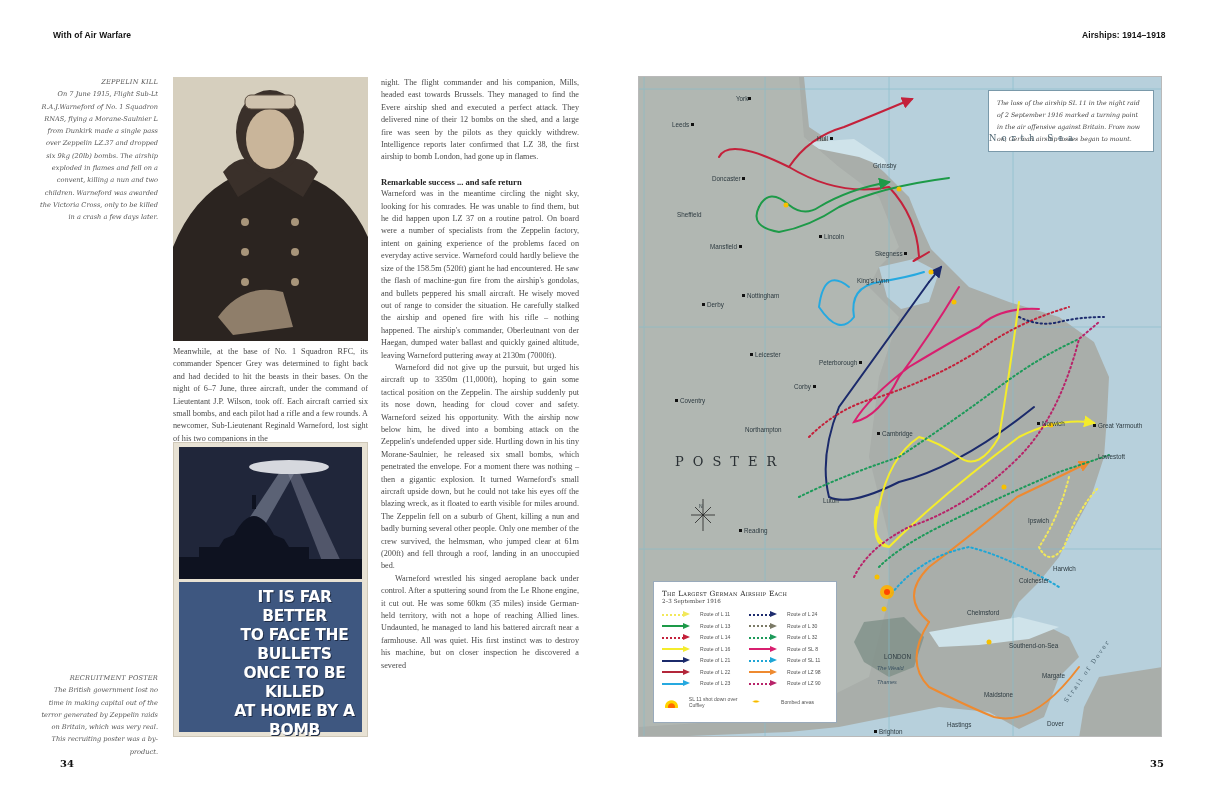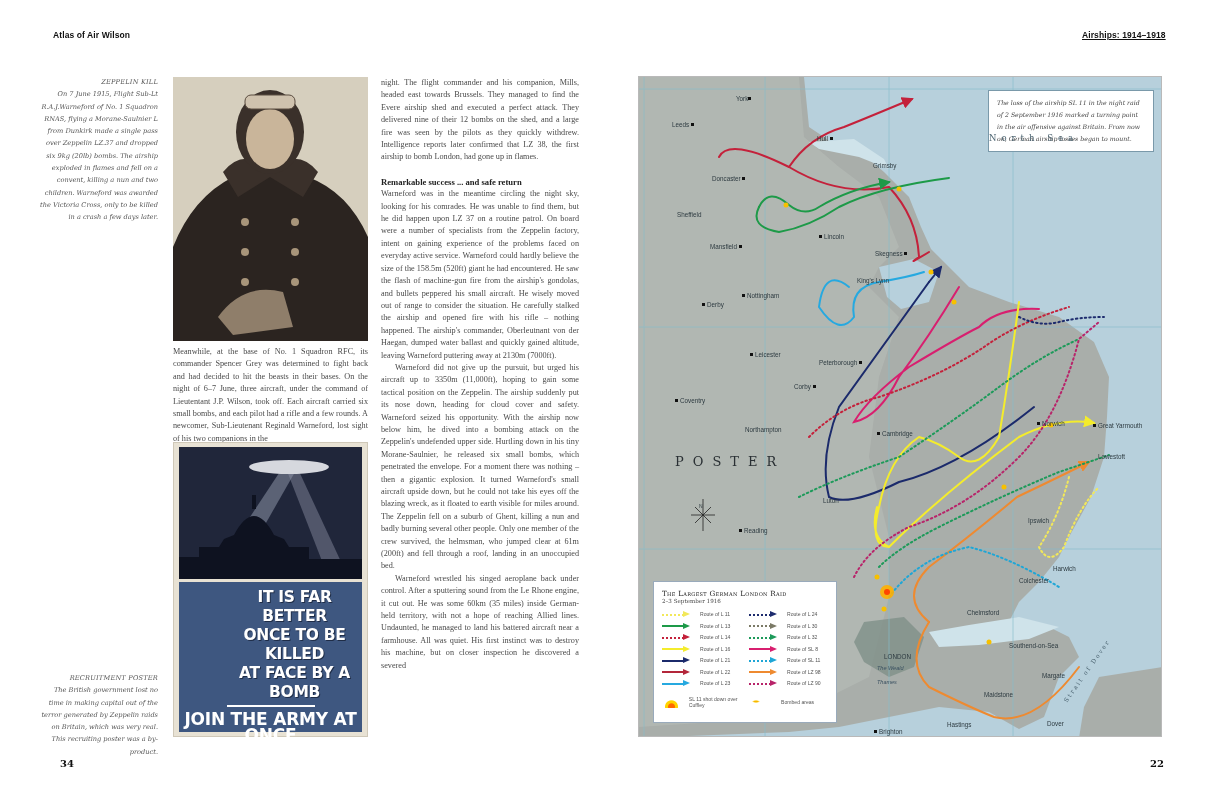--- a/index.html
+++ b/index.html
@@ -1,21 +1,21 @@
 <!DOCTYPE html>
 <html><head>
 <meta charset="utf-8">
 <style>
   * { box-sizing: border-box; margin: 0; padding: 0; }
   html, body { width: 1214px; height: 793px; background: #ffffff; overflow: hidden; }
   body { position: relative; font-family: "Liberation Sans", sans-serif; color: #333; }
 
   .running-head { position: absolute; top: 30px; font-family: "Liberation Sans", sans-serif; font-weight: bold; font-size: 8.5px; color: #111; letter-spacing: 0.1px; }
   .running-head.left { left: 53px; }
-  .running-head.right { left: 1082px; text-decoration: underline; }
+  .running-head.right { left: 1082px; }
   .folio { position: absolute; font-family: "DejaVu Serif", serif; font-weight: bold; font-size: 10px; color: #111; top: 758px; }
   .folio.left { left: 60px; }
   .folio.right { left: 1150px; }
 
   .caption { position: absolute; left: 40px; width: 118px; text-align: right; font-family: "DejaVu Serif", serif; font-style: italic; font-size: 6.6px; line-height: 12.3px; color: #555; }
   .caption .cap-title { font-style: italic; text-transform: uppercase; letter-spacing: 0.2px; display: block; }
 
   .photo { position: absolute; left: 173px; top: 77px; width: 195px; height: 264px; background: linear-gradient(180deg, #dcd5c5 0%, #d3ccbb 40%, #c8bfac 100%); overflow: hidden; }
   .photo svg { display: block; }
 
@@ -53,21 +53,21 @@
   .legend-item .sw .ln.dotted { height: 0; border-top: 2px dotted; background: none !important; }
   .legend-item .sw .hd { position: absolute; right: 0; top: 0; width: 0; height: 0; border-top: 3px solid transparent; border-bottom: 3px solid transparent; border-left: 7px solid; }
   .legend-foot { display: flex; margin-top: 8px; font-size: 5.1px; color: #555; }
   .legend-foot .fi { display: flex; align-items: center; width: 50%; }
   .burst { width: 22px; height: 12px; margin-right: 8px; background: radial-gradient(circle at 50% 90%, #ff6a00 0 3px, #ffd400 4px 6px, transparent 7px); }
   .bombed { width: 14px; height: 5px; margin: 0 18px 0 4px; background: radial-gradient(ellipse at center, #f7b500 0 2px, #ffe680 3px, transparent 4px); }
 </style>
 </head>
 <body>
 
-<div class="running-head left">Atlas of Air Wilson</div>
+<div class="running-head left">With of Air Warfare</div>
 <div class="running-head right">Airships: 1914–1918</div>
 
 <div class="caption" style="top:76px">
   <span class="cap-title">ZEPPELIN KILL</span>
   <span>On 7 June 1915, Flight Sub-Lt R.A.J.Warneford of No. 1 Squadron RNAS, flying a Morane-Saulnier L from Dunkirk made a single pass over Zeppelin LZ.37 and dropped six 9kg (20lb) bombs. The airship exploded in flames and fell on a convent, killing a nun and two children. Warneford was awarded the Victoria Cross, only to be killed in a crash a few days later.</span>
 </div>
 
 <div class="photo">
   <svg width="195" height="264" viewBox="0 0 195 264">
     <rect width="195" height="264" fill="#d6cfbe"></rect>
@@ -106,22 +106,23 @@
       <polygon points="150,132 170,132 118,20 108,24" fill="#8d93a6" opacity="0.45"></polygon>
 
       <ellipse cx="110" cy="20" rx="40" ry="7" fill="#d6d8de"></ellipse>
 
       <path d="M0 132 L0 110 L20 110 L20 100 L40 100 L45 92 L55 88 Q75 50 95 88 L105 92 L110 100 L130 100 L130 112 L183 112 L183 132 Z" fill="#0e1220"></path>
       <rect x="73" y="48" width="4" height="14" fill="#0e1220"></rect>
     </svg>
   </div>
   <div class="poster-bottom">
     <div class="line1">IT IS FAR BETTER</div>
+    <div class="line1">TO FACE THE BULLETS</div>
     <div class="line1">ONCE TO BE KILLED</div>
-    <div class="line1">AT FACE BY A BOMB</div>
+    <div class="line1">AT HOME BY A BOMB</div>
     <div class="hr"></div>
     <div class="line2">JOIN THE ARMY AT ONCE</div>
     <div class="hr"></div>
     <div class="line3">GOD SAVE THE KING</div>
   </div>
 </div>
 
 <div class="caption" style="top:672px">
   <span class="cap-title">RECRUITMENT POSTER</span>
   <span>The British government lost no time in making capital out of the terror generated by Zeppelin raids on Britain, which was very real. This recruiting poster was a by-product.</span>
@@ -129,21 +130,21 @@
 
 <div class="body-text col-b">
   <p>night. The flight commander and his companion, Mills, headed east towards Brussels. They managed to find the Evere airship shed and executed a perfect attack. They delivered nine of their 12 bombs on the shed, and a large fire was seen by the pilots as they quickly withdrew. Intelligence reports later confirmed that LZ 38, the first airship to bomb London, had gone up in flames.</p>
   <h3>Remarkable success ... and safe return</h3>
   <p>Warneford was in the meantime circling the night sky, looking for his comrades. He was unable to find them, but he did happen upon LZ 37 on a routine patrol. On board were a number of specialists from the Zeppelin factory, intent on gaining experience of the problems faced on everyday active service. Warneford could hardly believe the size of the 158.5m (520ft) giant he had encountered. He saw the flash of machine-gun fire from the airship's gondolas, and bullets peppered his small aircraft. He wisely moved out of range to consider the situation. He carefully stalked the airship and opened fire with his rifle – nothing happened. The airship's commander, Oberleutnant von der Haegan, dumped water ballast and quickly gained altitude, leaving Warneford puttering away at 2130m (7000ft).</p>
   <p class="indent">Warneford did not give up the pursuit, but urged his aircraft up to 3350m (11,000ft), hoping to gain some tactical position on the Zeppelin. The airship suddenly put its nose down, heading for cloud cover and safety. Warneford seized his opportunity. With the airship now below him, he dived into a bombing attack on the Zeppelin's undefended upper side. Hurtling down in his tiny Morane-Saulnier, he released six small bombs, which penetrated the envelope. For a moment there was nothing – then a gigantic explosion. It turned Warneford's small aircraft upside down, but he could not take his eyes off the blazing wreck, as it floated to earth visible for miles around. The Zeppelin fell on a suburb of Ghent, killing a nun and badly burning several other people. Only one member of the crew survived, the helmsman, who jumped clear at 61m (200ft) and fell through a roof, landing in an unoccupied bed.</p>
   <p class="indent">Warneford wrestled his singed aeroplane back under control. After a sputtering sound from the Le Rhone engine, it cut out. He was some 60km (35 miles) inside German-held territory, with not a hope of reaching Allied lines. Undaunted, he managed to land his battered aircraft near a farmhouse. All was quiet. His first instinct was to destroy his machine, but on closer inspection he discovered a severed</p>
 </div>
 
 <div class="folio left">34</div>
-<div class="folio right">22</div>
+<div class="folio right">35</div>
 
 <div class="map">
   <svg width="524" height="661" viewBox="0 0 524 661">
     <defs>
       <marker id="ah" markerWidth="6" markerHeight="6" refX="5" refY="3" orient="auto">
           <path d="M0,0 L6,3 L0,6 Z" fill="context-stroke"></path>
         </marker>
     </defs>
 
     <rect width="524" height="661" fill="#b7d0dc"></rect>
@@ -267,21 +268,21 @@
   <div class="map-label" style="left:370px;top:565px"><span>Southend-on-Sea</span></div>
   <div class="map-label" style="left:403px;top:595px"><span>Margate</span></div>
   <div class="map-label" style="left:345px;top:614px"><span>Maidstone</span></div>
   <div class="map-label" style="left:408px;top:643px"><span>Dover</span></div>
   <div class="map-label" style="left:235px;top:651px"><span class="dot"></span><span>Brighton</span></div>
   <div class="map-label" style="left:308px;top:644px"><span>Hastings</span></div>
   <div class="map-label river" style="left:238px;top:602px">Thames</div>
   <div class="map-label river" style="left:238px;top:588px">The Weald</div>
 
   <div class="legend">
-    <div class="legend-title">The Largest German London Raid</div>
+    <div class="legend-title">The Largest German Airship Each</div>
     <div class="legend-sub">2–3 September 1916</div>
     <div class="legend-grid" id="legend-grid">
         <div class="legend-item">
           <span class="sw">
             <span class="ln dotted" style="border-top-color: rgb(242, 232, 90);"></span>
             <span class="hd" style="border-left-color: rgb(242, 232, 90);"></span>
           </span>
           <span>Route of L 11</span>
         </div>
         <div class="legend-item">

